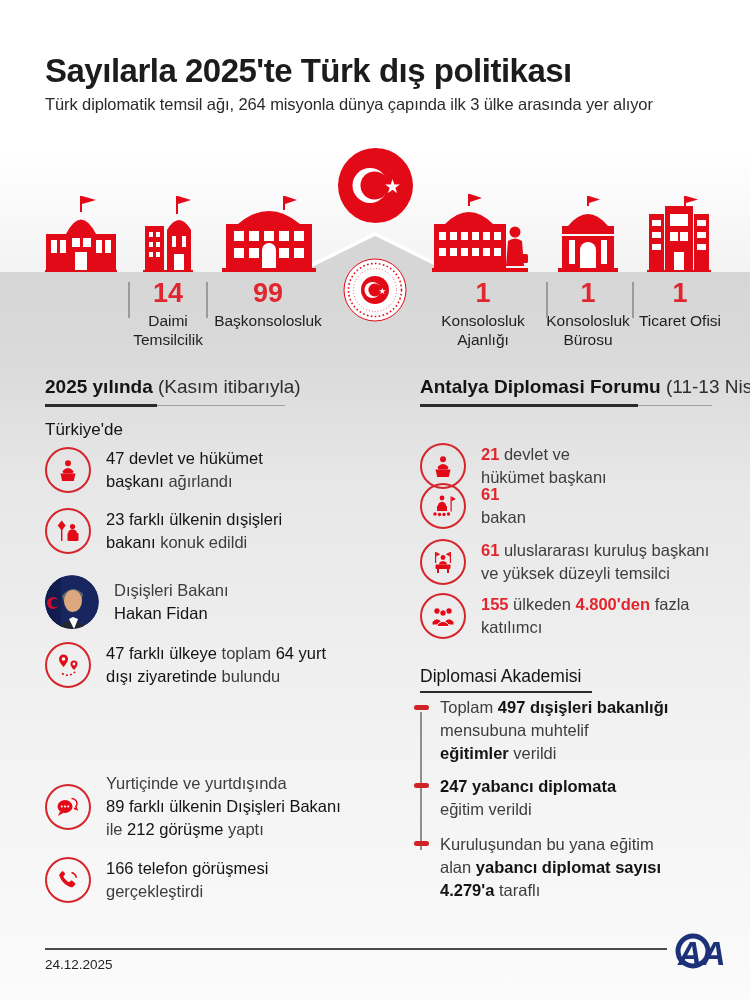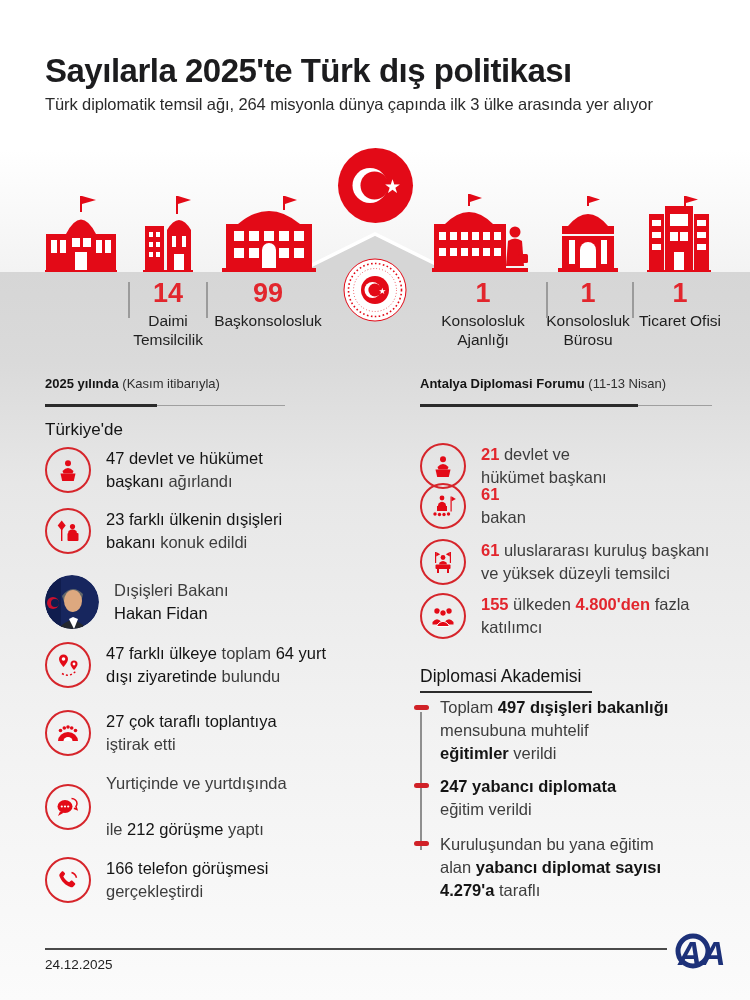--- a/index.html
+++ b/index.html
@@ -16,21 +16,21 @@
   
   .flag-emblem{position:absolute;left:337px;top:147px;z-index:3;}
   .peak{position:absolute;left:298px;top:232px;z-index:2;}
   .seal{position:absolute;left:343px;top:258px;z-index:4;}
   .building{position:absolute;z-index:2;}
   .stat{position:absolute;text-align:center;z-index:3;}
   .stat .num{font-size:27px;font-weight:700;color:#e2262d;line-height:30px;}
   .stat .lbl{font-size:15.5px;color:#1f1f1f;line-height:19px;margin-top:3px;}
   .vdiv{position:absolute;width:2px;height:36px;background:#9b9b9b;top:282px;z-index:3;}
   
-  .col-head{position:absolute;font-size:13px;color:#2e2e2e;white-space:nowrap;z-index:3;}
+  .col-head{position:absolute;font-size:19px;color:#2e2e2e;white-space:nowrap;z-index:3;}
   .col-head .hb{font-weight:700;color:#141414;}
   .ul-dark{position:absolute;height:3px;background:#2b2b2b;z-index:3;}
   .ul-light{position:absolute;height:1px;background:#9f9f9f;z-index:3;}
   .subhead{position:absolute;font-weight:400;font-size:17px;color:#141414;z-index:3;}
   .item{position:absolute;display:flex;gap:15px;align-items:center;z-index:3;}
   .icon-circle{flex:0 0 auto;width:46px;height:46px;border:2.5px solid #d6252b;border-radius:50%;
                display:flex;align-items:center;justify-content:center;box-sizing:border-box;}
   .itxt{font-size:16.5px;line-height:23px;color:#3d3d3d;}
   .itxt .b{font-weight:400;color:#141414;}
   .itxt .r{font-weight:700;color:#e2262d;}
@@ -285,47 +285,33 @@
         <path class="red" d="M9.5 3.5 a4.5 4.5 0 0 1 4.5 4.5 c0 3.4 -4.5 8 -4.5 8 s-4.5 -4.6 -4.5 -8 a4.5 4.5 0 0 1 4.5 -4.5 z"></path>
         <circle cx="9.5" cy="8" r="1.8" fill="#fff"></circle>
         <path class="red" d="M20 9.5 a3.5 3.5 0 0 1 3.5 3.5 c0 2.6 -3.5 6 -3.5 6 s-3.5 -3.4 -3.5 -6 a3.5 3.5 0 0 1 3.5 -3.5 z"></path>
         <circle cx="20" cy="13" r="1.4" fill="#fff"></circle>
         <path d="M8 22.5 q7 4.5 14 -2.5" fill="none" stroke="#e30a17" stroke-width="1.5" stroke-dasharray="2 2.2"></path>
       </svg>
     </div>
     <div class="itxt"><span class="b">47 farklı ülkeye</span><span> toplam </span><span class="b">64 yurt</span><br><span class="b">dışı ziyaretinde</span><span> bulundu</span></div>
   </div>
 
-  <div class="item" style="left:45px;top:710px">
-    <div class="icon-circle">
-      <svg width="28" height="28" viewBox="0 0 28 28">
-        <circle class="red" cx="6.5" cy="11.5" r="1.8"></circle>
-          <circle class="red" cx="10.3" cy="9" r="1.8"></circle>
-        <circle class="red" cx="14" cy="8" r="1.8"></circle>
-          <circle class="red" cx="17.7" cy="9" r="1.8"></circle>
-        <circle class="red" cx="21.5" cy="11.5" r="1.8"></circle>
-        <path class="red" d="M4 22 a10 9 0 0 1 20 0 z"></path>
-        <path d="M9.5 22 a4.5 4 0 0 1 9 0 z" fill="#fff"></path>
-      </svg>
-    </div>
-    <div class="itxt"><span class="b">27 çok taraflı toplantıya</span><br><span>iştirak etti</span></div>
-  </div>
 
   <div class="item" style="left:45px;top:772px">
     <div class="icon-circle">
       <svg width="28" height="28" viewBox="0 0 28 28">
         <path d="M17.5 5.5 a5.5 5 0 0 1 5.5 5 a5.5 5 0 0 1 -1.1 3 l1 3 -3 -1.2" fill="none" stroke="#e30a17" stroke-width="1.5"></path>
         <ellipse class="red" cx="11" cy="13.5" rx="7.5" ry="6.5"></ellipse>
         <polygon class="red" points="6,18.5 4,23 10,19.5"></polygon>
         <circle cx="7.8" cy="13.5" r="1.1" fill="#fff"></circle>
           <circle cx="11" cy="13.5" r="1.1" fill="#fff"></circle>
           <circle cx="14.2" cy="13.5" r="1.1" fill="#fff"></circle>
       </svg>
     </div>
-    <div class="itxt"><span>Yurtiçinde ve yurtdışında</span><br><br><span>ile </span><span class="b">212 görüşme</span><span> yaptı</span></div>
+    <div class="itxt"><span>Yurtiçinde ve yurtdışında</span><br><span class="b">89 farklı ülkenin Dışişleri Bakanı</span><br><span>ile </span><span class="b">212 görüşme</span><span> yaptı</span></div>
   </div>
 
   <div class="item" style="left:45px;top:857px">
     <div class="icon-circle">
       <svg width="28" height="28" viewBox="0 0 28 28">
         <path class="red" d="M8.2 4.5 l2.6 2.6 c.4 .4 .4 1 0 1.5 l-1.5 1.8 c1.2 2.5 3.2 4.5 5.8 5.8 l1.8 -1.5 c.4 -.4 1.1 -.4 1.5 0 l2.6 2.6 c.4 .4 .4 1.1 0 1.5 l-1.6 1.6 c-.8 .8 -2 1.1 -3 .7 c-5 -1.9 -9 -5.9 -10.9 -10.9 c-.4 -1.1 -.1 -2.2 .7 -3 l1.6 -1.6 c.4 -.4 1.1 -.4 1.5 0 z"></path>
         <path d="M17.5 6.5 q4 1.2 5 5.2" fill="none" stroke="#e30a17" stroke-width="1.5"></path>
         <path d="M18.5 3.5 q5.5 1.7 7 7.2" fill="none" stroke="#e30a17" stroke-width="1.2" opacity="0"></path>
       </svg>
     </div>

